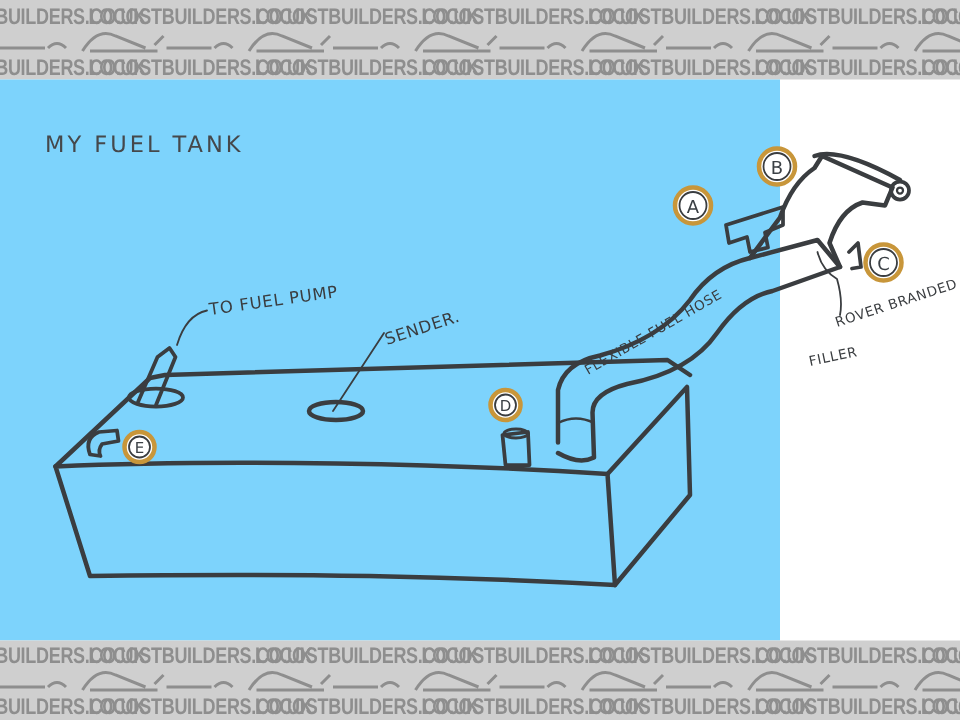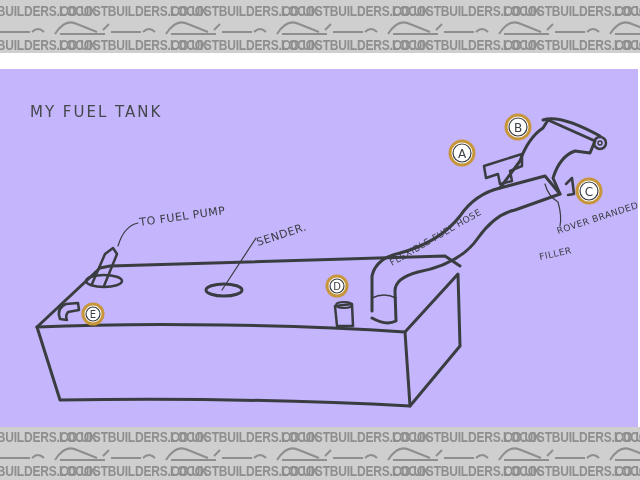--- a/index.html
+++ b/index.html
@@ -14,21 +14,21 @@
     .band.bottom { top: 427px; }
     .wm-row {
       position: absolute; left: -52px; white-space: nowrap;
       font-family: "Liberation Sans", sans-serif; font-weight: bold;
       font-size: 12px; letter-spacing: -0.2px; color: #8e8e8e;
       transform: scaleY(1.25); transform-origin: left top;
     }
     .wm-row span { display: inline-block; width: 111px; }
     .wm-car { position: absolute; }
 
-    .canvas { position: absolute; left: 0; top: 53px; width: 638px; height: 374px; background: #c4b5fd; margin-top: 16px; }
+    .canvas { position: absolute; left: 0; top: 53px; width: 520px; height: 374px; background: #7dd3fc; }
     svg.sketch { position: absolute; left: 0; top: 0; }
     .hand {
       font-family: "DejaVu Sans", sans-serif; fill: #3a3d40;
       font-size: 11px; letter-spacing: 0.5px;
     }
     .title-hand { font-size: 15px; letter-spacing: 2px; fill: #45484b; }
     .callout-letter { font-family: "DejaVu Sans", sans-serif; font-size: 12px; fill: #3b4045; }
   </style>
 </head>
 <body>

